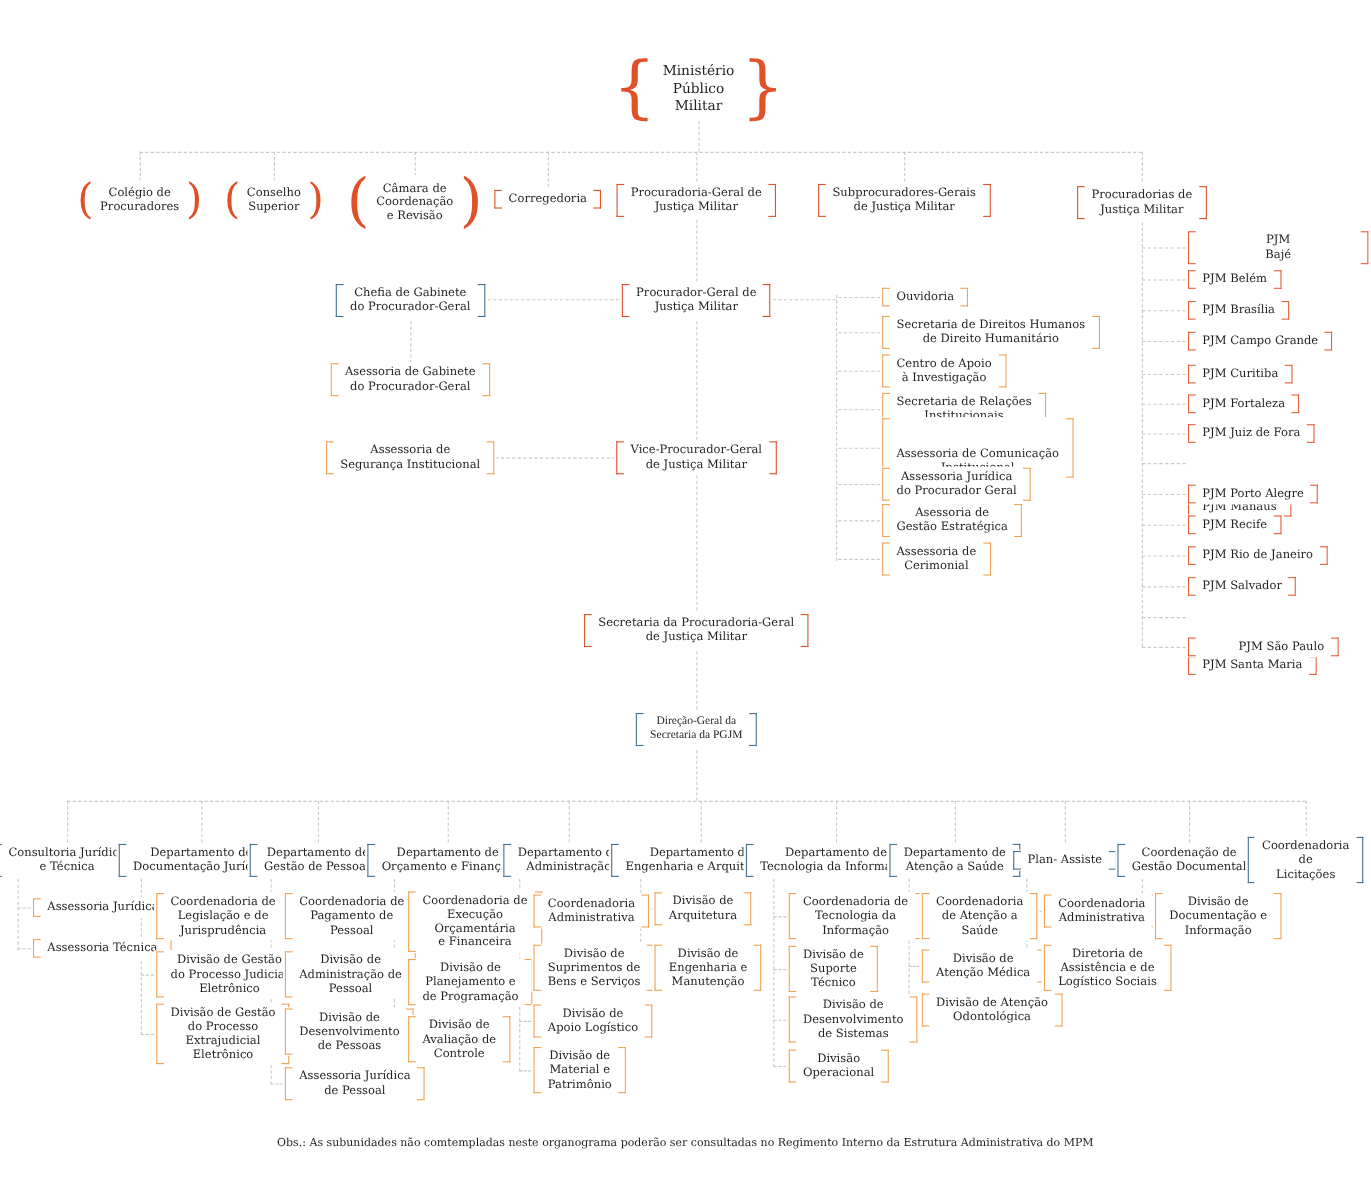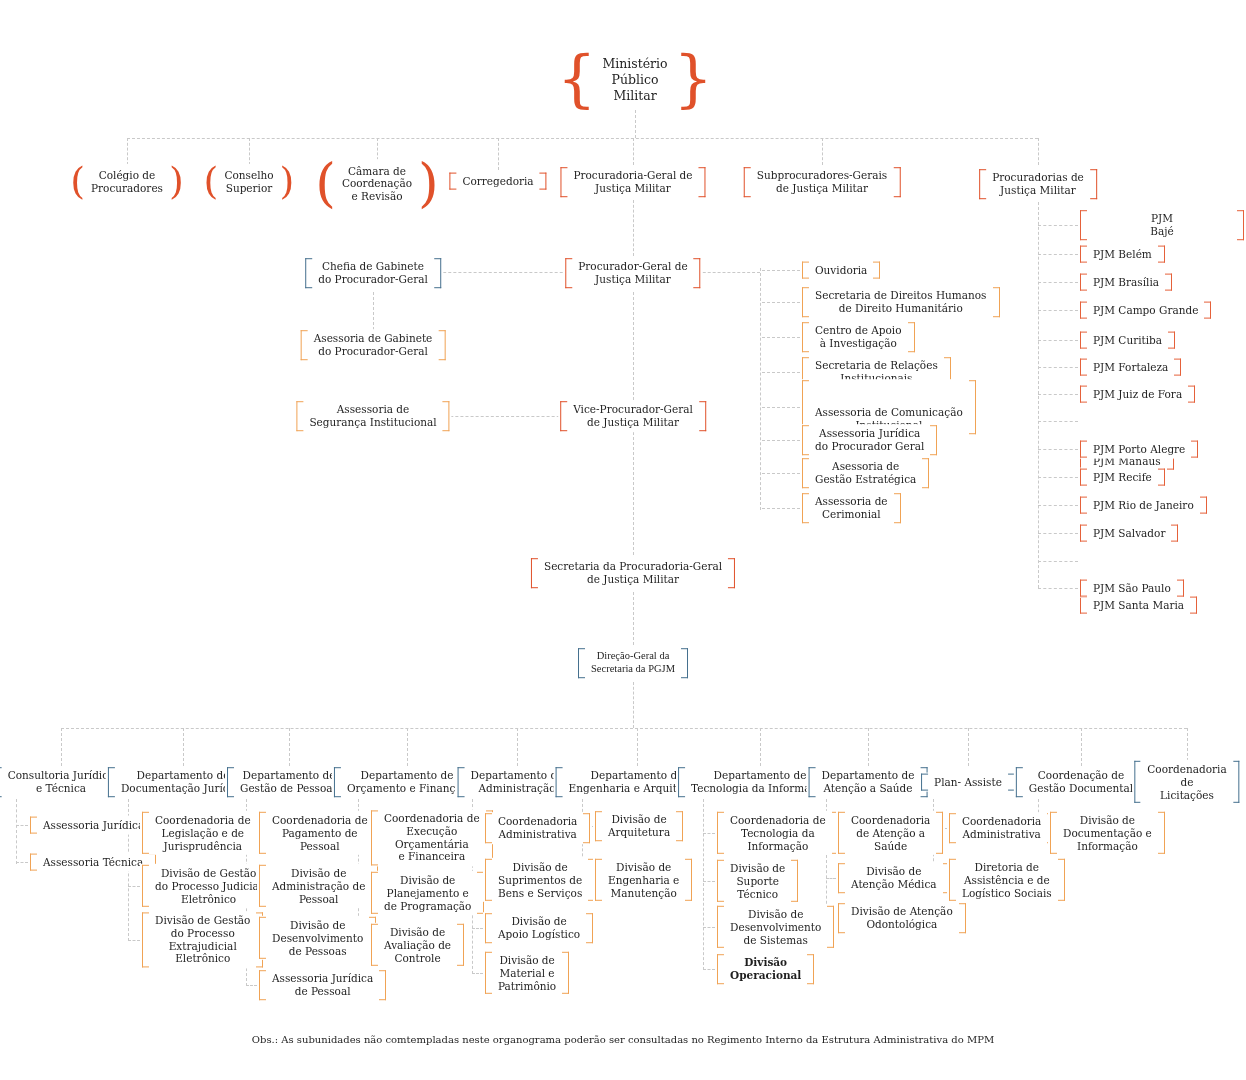--- a/index.html
+++ b/index.html
@@ -325,21 +325,21 @@
       <span class="lbl" style="color: rgb(31, 31, 31);">PJM Salvador</span>
       <span class="bk r"></span>
     </div>
     <div class="node pjm" style="left: 1078px; top: 561px; transform: translate(0px, -50%); color: rgb(229, 97, 58); margin-top: 44px;">
       <span class="bk l"></span>
       <span class="lbl" style="color: rgb(31, 31, 31);">PJM Santa Maria</span>
       <span class="bk r"></span>
     </div>
     <div class="node pjm" style="left: 1078px; top: 588px; transform: translate(0px, -50%); color: rgb(229, 97, 58);">
       <span class="bk l"></span>
-      <span class="lbl" style="color: rgb(31, 31, 31);">PJM São Paulo</span>
+      <span class="lbl" style="color: rgb(31, 31, 31); margin-left: 33px;">PJM São Paulo</span>
       <span class="bk r"></span>
     </div>
     <div class="node blue" style="left: 61px; top: 782px; transform: translate(-50%, -50%); color: rgb(69, 112, 142);">
       <span class="bk l"></span>
       <span class="lbl" style="color: rgb(31, 31, 31);">Consultoria Jurídica
 e Técnica</span>
       <span class="bk r"></span>
     </div>
     <div class="node blue" style="left: 183px; top: 782px; transform: translate(-50%, -50%); color: rgb(69, 112, 142);">
       <span class="bk l"></span>
@@ -536,21 +536,21 @@
     </div>
     <div class="node sub" style="left: 715px; top: 927px; transform: translate(0px, -50%); color: rgb(240, 163, 85);">
       <span class="bk l"></span>
       <span class="lbl" style="color: rgb(31, 31, 31);">Divisão de
 Desenvolvimento
 de Sistemas</span>
       <span class="bk r"></span>
     </div>
     <div class="node sub" style="left: 715px; top: 969px; transform: translate(0px, -50%); color: rgb(240, 163, 85);">
       <span class="bk l"></span>
-      <span class="lbl" style="color: rgb(31, 31, 31); font-weight: bold;">Divisão
+      <span class="lbl" style="color: rgb(31, 31, 31);">Divisão
 Operacional</span>
       <span class="bk r"></span>
     </div>
     <div class="node sub" style="left: 836px; top: 833px; transform: translate(0px, -50%); color: rgb(240, 163, 85);">
       <span class="bk l"></span>
       <span class="lbl" style="color: rgb(31, 31, 31);">Coordenadoria
 de Atenção a
 Saúde</span>
       <span class="bk r"></span>
     </div>

